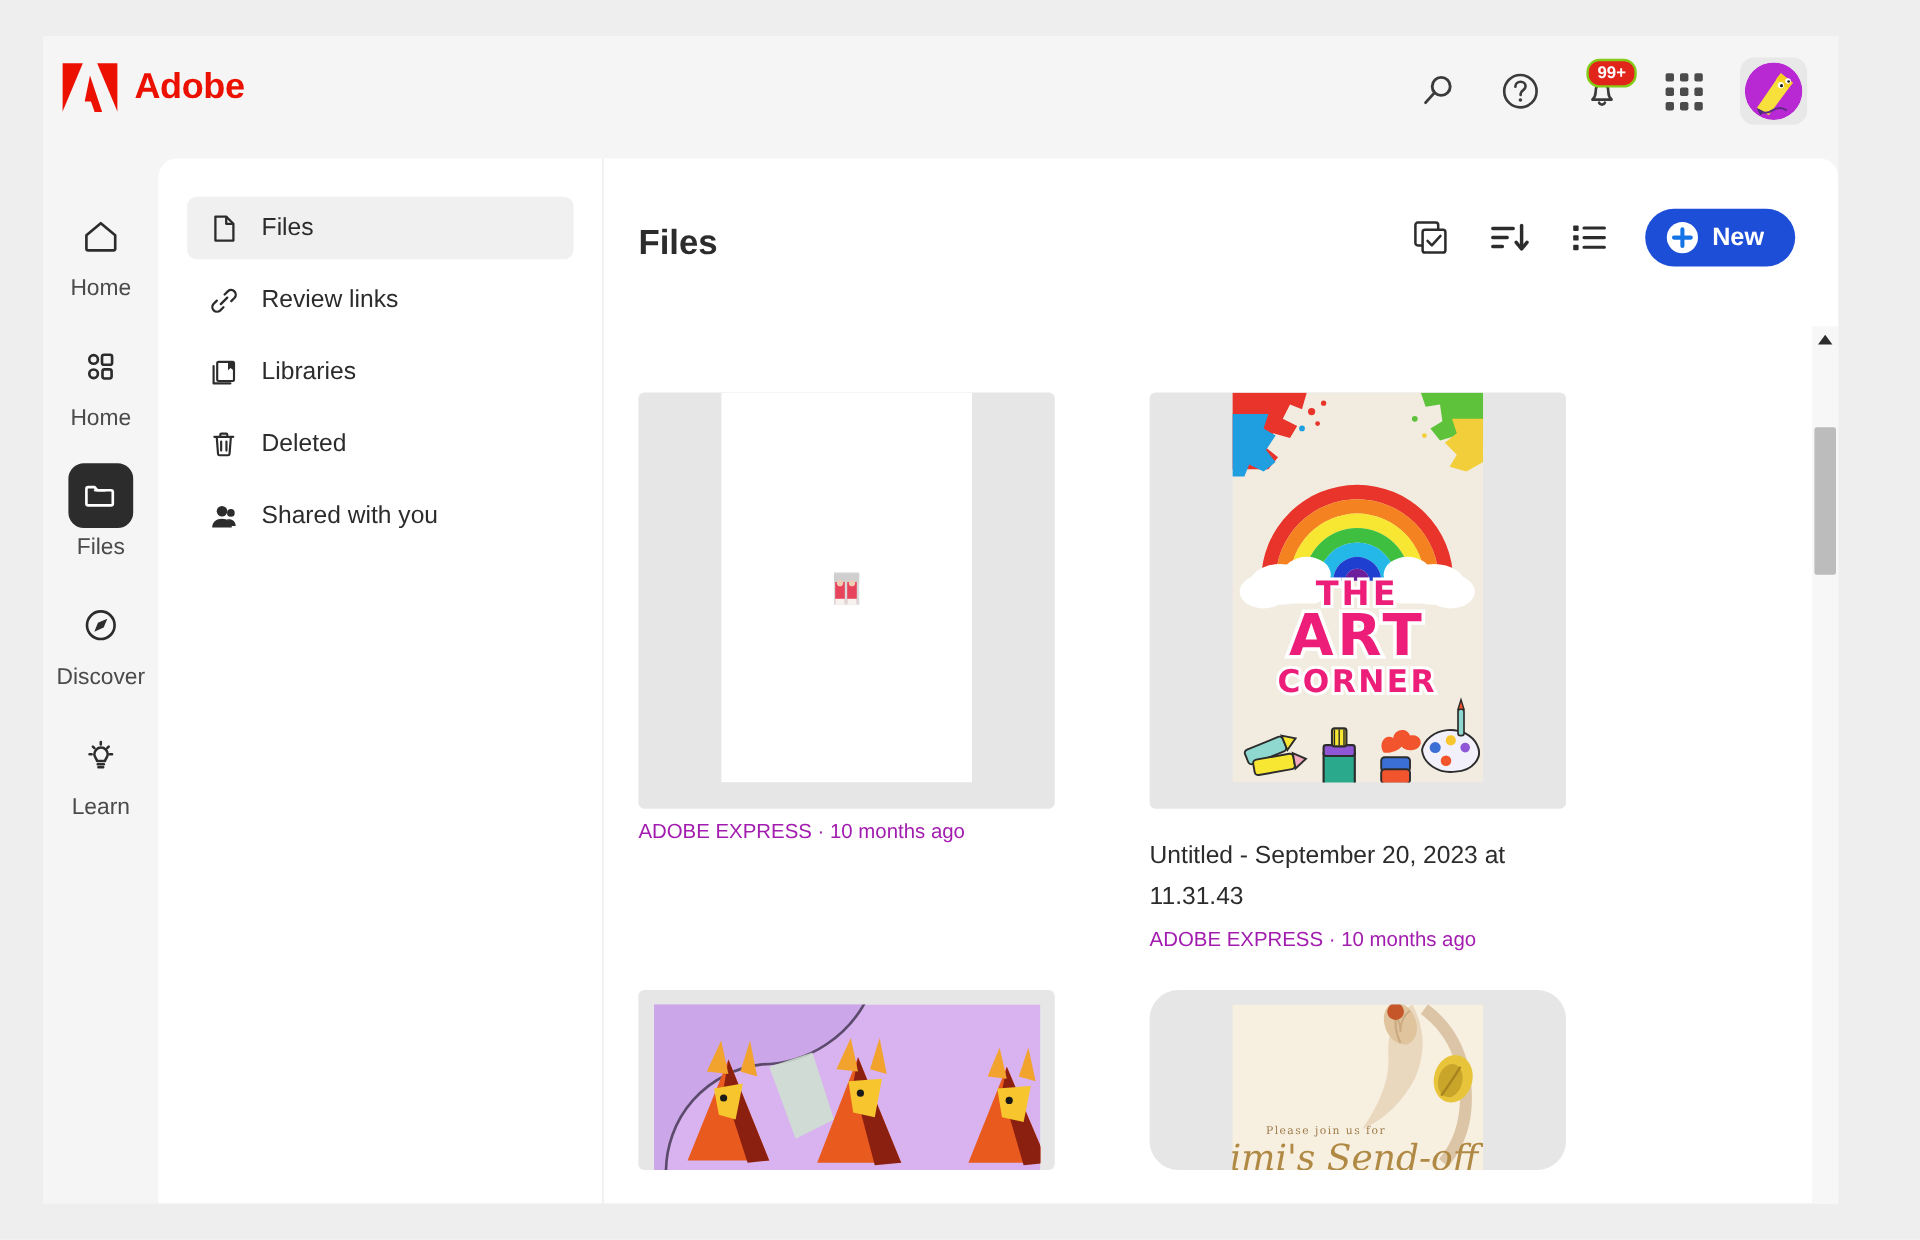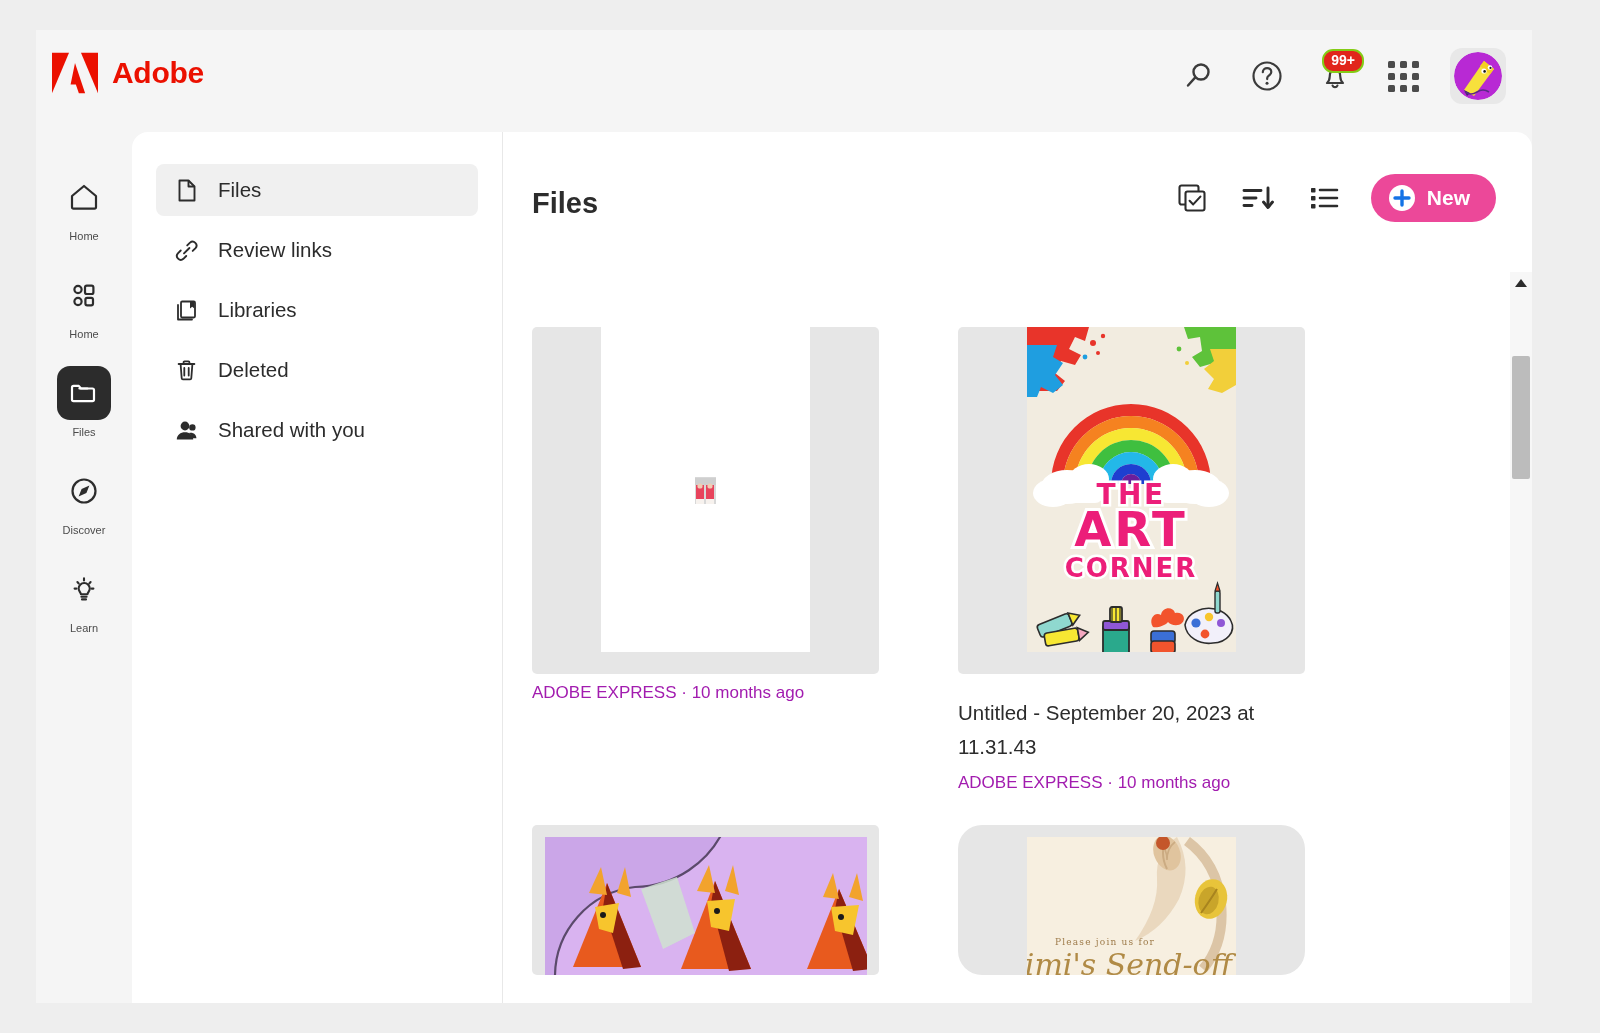--- a/index.html
+++ b/index.html
@@ -114,21 +114,21 @@
     cursor: pointer;
   }
   .rail-icon-box {
     width: 54px; height: 54px;
     border-radius: 13px;
     display: flex; align-items: center; justify-content: center;
   }
   .rail-item.active .rail-icon-box { background: #2c2c2c; }
   .rail-label {
     margin-top: 6px;
-    font-size: 11px;
+    font-size: 19px;
     color: #4b4b4b;
   }
 
   
   #content-panel {
     position: absolute;
     left: 96px; top: 102px;
     width: 1400px;
     height: 871px;
     background: #ffffff;
@@ -190,21 +190,21 @@
   }
   .tool-icon {
     width: 38px; height: 38px;
     display: flex; align-items: center; justify-content: center;
     cursor: pointer;
   }
   #new-button {
     display: flex;
     align-items: center;
     gap: 11px;
-    background: #ec4899;
+    background: #1d4ed8;
     color: #ffffff;
     border: none;
     border-radius: 24px;
     height: 48px;
     padding: 0 26px 0 17px;
     font-size: 21px;
     font-weight: bold;
     font-family: "Liberation Sans", sans-serif;
     cursor: pointer;
   }

